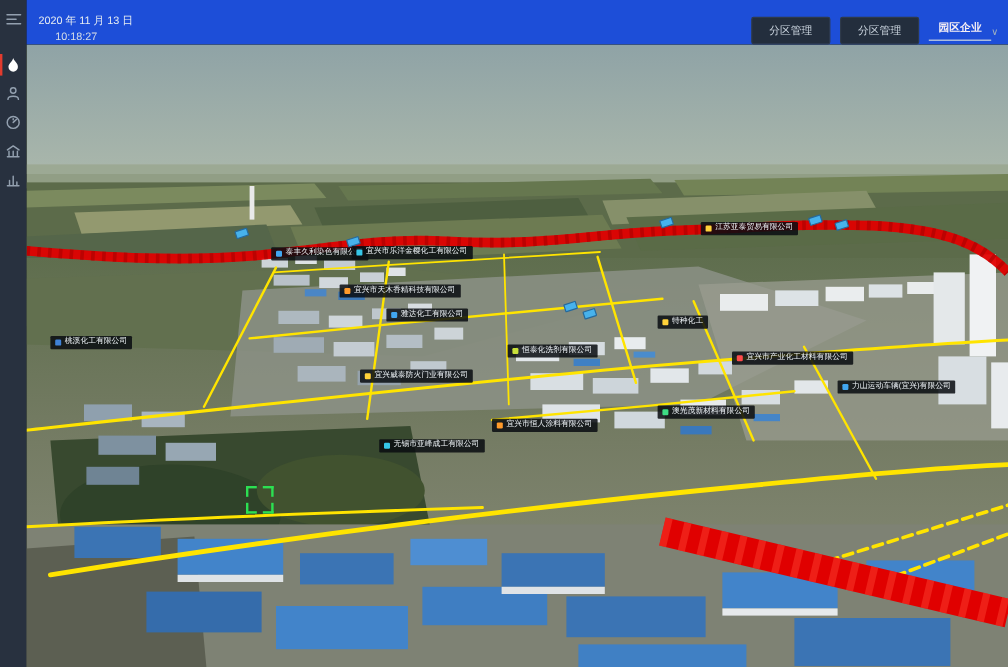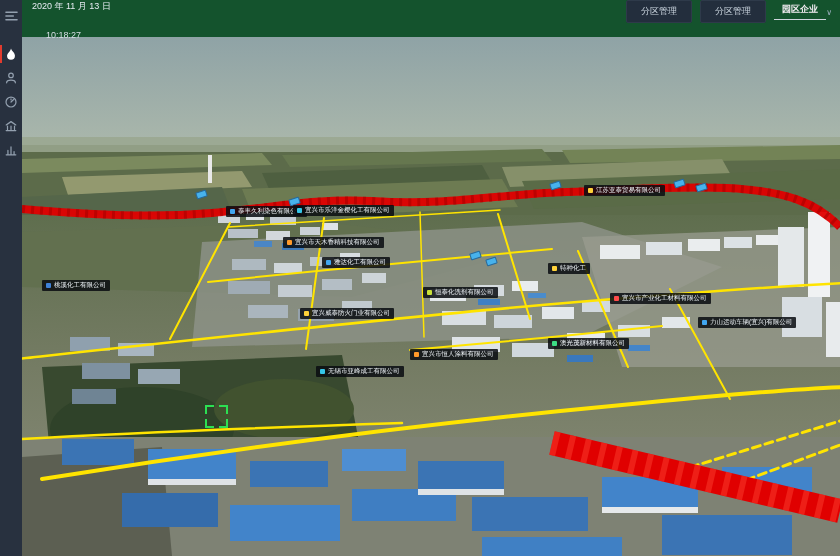--- a/index.html
+++ b/index.html
@@ -11,24 +11,24 @@
            z-index:40;display:flex;flex-direction:column;align-items:center;}
   .sb-item{position:relative;width:22px;height:24px;display:flex;align-items:center;
            justify-content:center;cursor:pointer;}
   .sb-item svg{stroke:#93a0af;fill:none;stroke-width:1.4;stroke-linecap:round;stroke-linejoin:round;}
   .sb-item.menu{margin-top:4px;margin-bottom:14px;}
   .sb-item.active svg{stroke:#ffffff;}
   .sb-item.active svg .fillme{fill:#ffffff;stroke:none;}
   .sb-item.active::before{content:"";position:absolute;left:0;top:3px;bottom:3px;width:2px;background:#e23b2e;}
 
   
-  .header{position:absolute;left:22px;top:0;right:0;height:37px;background:#14532d;
-          z-index:30;display:flex;align-items:flex-start;}
+  .header{position:absolute;left:22px;top:0;right:0;height:37px;background:#1d4ed8;
+          z-index:30;display:flex;align-items:flex-end;}
   .datetime{margin-left:10px;color:#e6ecf2;font-size:9px;line-height:13px;}
-  .datetime .time{margin-left:14px;color:#d7dee6;margin-top:16px;}
+  .datetime .time{margin-left:14px;color:#d7dee6;}
   .page-title{position:absolute;left:50%;transform:translateX(-50%);color:#ffffff;
               font-size:13px;font-weight:bold;letter-spacing:1px;white-space:nowrap;}
   .hbtns{margin-left:auto;display:flex;align-items:center;gap:8px;margin-right:8px;padding-left:25px;}
   .hbtn{background:#232e3d;border:1px solid #2e3a4a;color:#ccd6e0;font-size:9px;
         padding:4px 14px;border-radius:2px;cursor:pointer;white-space:nowrap;}
   .dropdown{display:flex;flex-direction:row;align-items:center;width:58px;cursor:pointer;}
   .dropdown .lbl{color:#f4eef4;font-size:9px;font-weight:bold;width:100%;text-align:center;
                  padding-bottom:3px;border-bottom:1px solid #cfd6de;}
   .dropdown .chev{color:#9fb0c0;font-size:8px;line-height:8px;margin-top:2px;}
 

